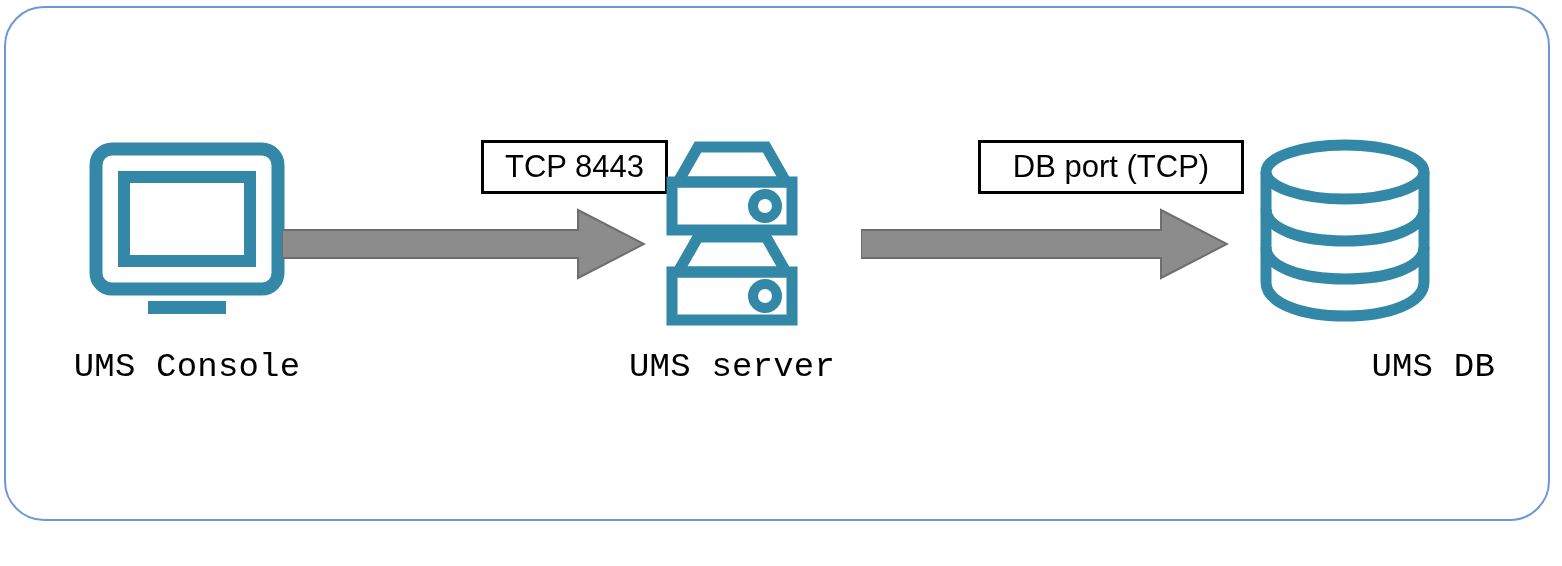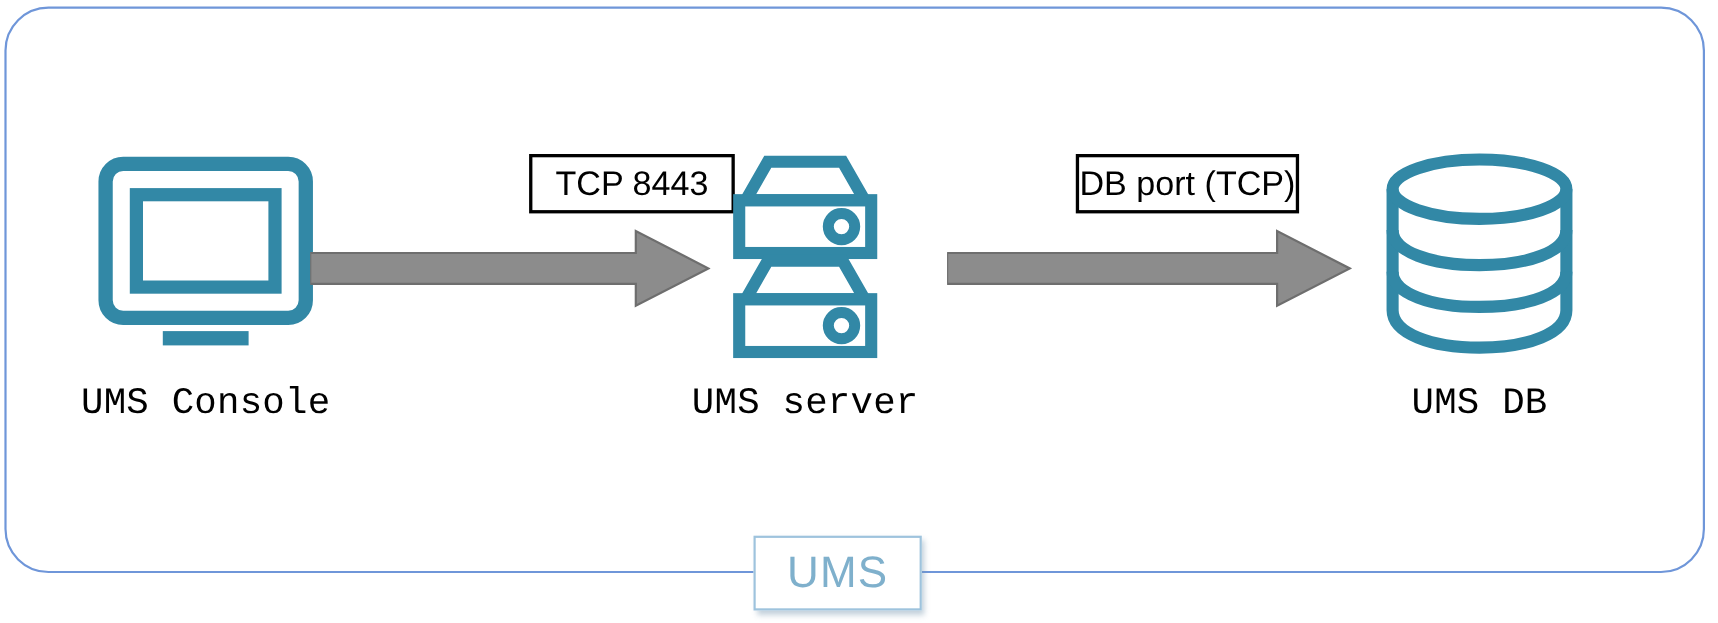--- a/index.html
+++ b/index.html
@@ -34,21 +34,21 @@
   
   .node {
     position: absolute;
     top: 130px;
     width: 300px;
     text-align: center;
     font-family: Liberation Mono, monospace;
   }
   .node-console { left: 37px; }
   .node-server  { left: 582px; }
-  .node-db      { left: 1195px; }
+  .node-db      { left: 1195px; text-align: right; }
 
   .node-icon {
     height: 200px;
     display: flex;
     align-items: center;
     justify-content: center;
   }
   .node-label {
     margin-top: 18px;
     font-size: 34px;
@@ -81,21 +81,21 @@
   }
   .port-box-1 {
     left: 481px;
     top: 140px;
     width: 187px;
     height: 54px;
   }
   .port-box-2 {
     left: 978px;
     top: 140px;
-    width: 203px;
+    width: 266px;
     height: 54px;
   }
 
   
   .ums-badge {
     position: absolute;
     left: 685px;
     top: 487px;
     width: 153px;
     height: 68px;
@@ -175,17 +175,14 @@
 
         <ellipse cx="100" cy="42" rx="79" ry="27" fill="none" stroke="#3288a6" stroke-width="11"></ellipse>
 
         <path d="M 21 79 C 21 99 56 111 100 111 C 144 111 179 99 179 79" fill="none" stroke="#3288a6" stroke-width="11"></path>
         <path d="M 21 117 C 21 137 56 149 100 149 C 144 149 179 137 179 117" fill="none" stroke="#3288a6" stroke-width="11"></path>
       </svg>
     </div>
     <div class="node-label">UMS DB</div>
   </div>
 
-  <div class="ums-badge">
-    <span class="ums-badge-text">UMS</span>
-  </div>
 
 </div>
 
 </body></html>

